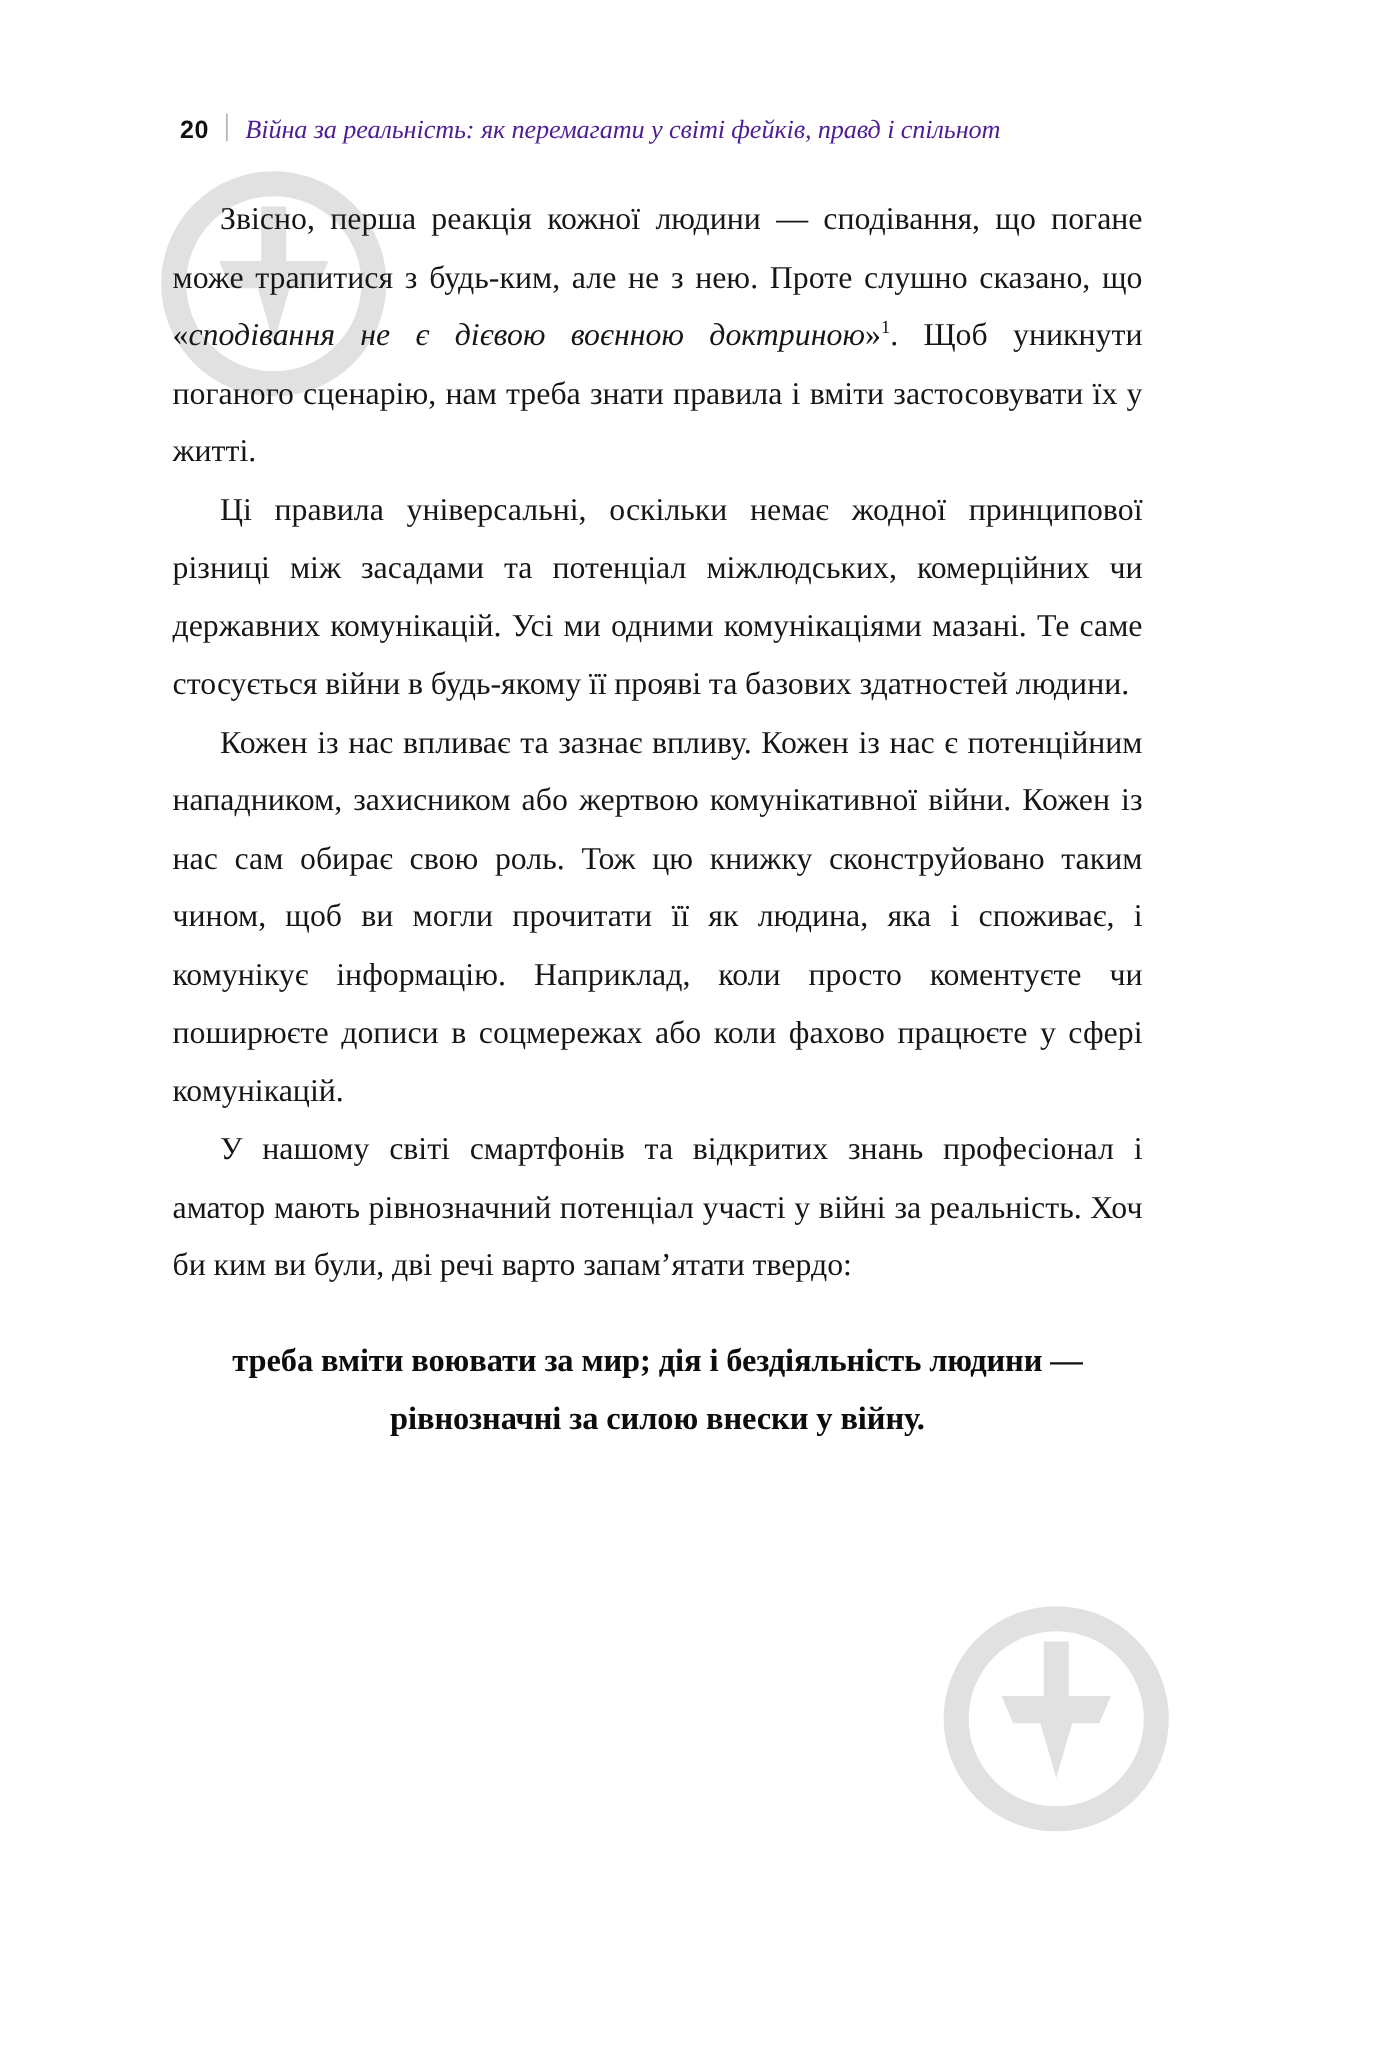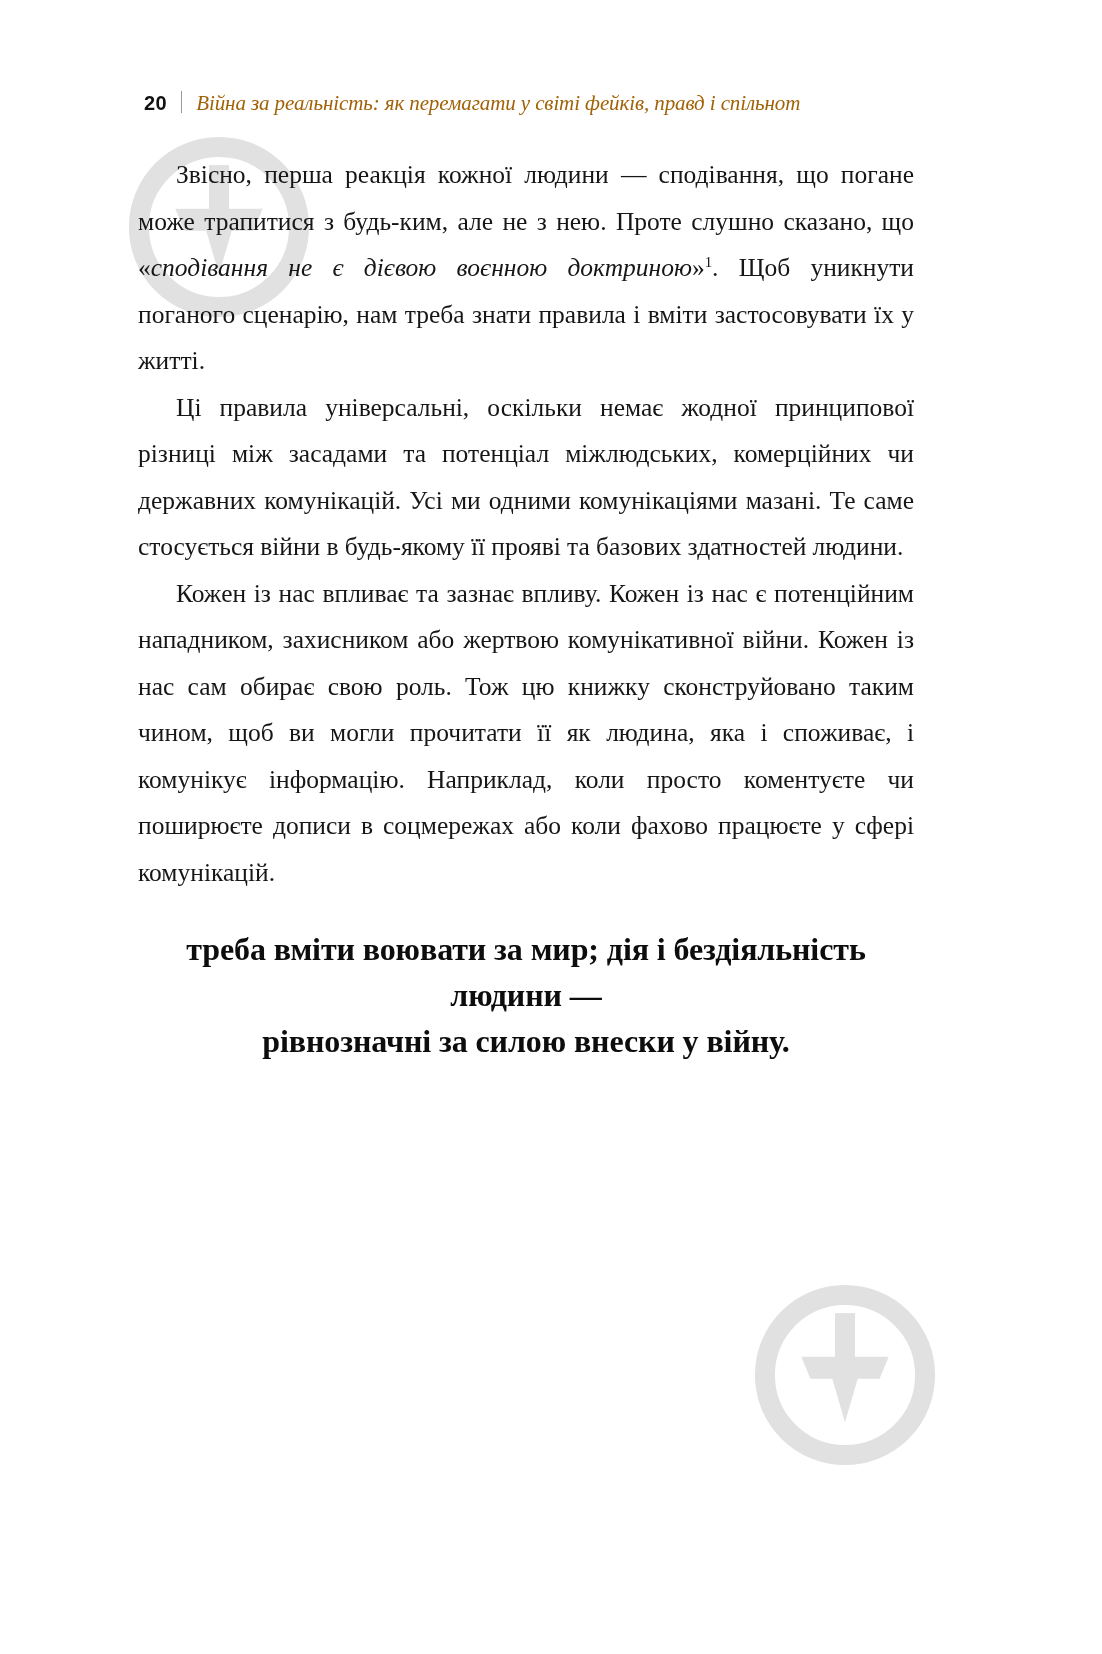--- a/index.html
+++ b/index.html
@@ -65,21 +65,21 @@
     height: 22px;
     background: #9a9a9a;
     margin: 0 14px;
     position: relative;
     top: 3px;
   }
   .head-title {
     font-family: "Liberation Serif", "DejaVu Serif", serif;
     font-style: italic;
     font-size: 21px;
-    color: #a16207;
+    color: #4c1d95;
     white-space: nowrap;
     letter-spacing: -0.1px;
   }
 
   
   .text-column {
     position: absolute;
     left: 138px;
     top: 152px;
     width: 776px;
@@ -105,21 +105,21 @@
   sup.footnote-ref {
     font-size: 0.58em;
     vertical-align: super;
     line-height: 0;
   }
 
   .pullquote {
     margin: 30px 0 0 0;
     text-align: center;
     font-weight: bold;
-    font-size: 32px;
+    font-size: 26px;
     line-height: 46px;
     color: #0d0d0d;
     letter-spacing: -0.1px;
   }
   .pullquote .pq-line { display: block; }
 </style>
 </head>
 <body>
 
 <div class="page">
@@ -149,20 +149,21 @@
   <div class="text-column">
 
 
 
     <p class="para"><span>Звісно, перша реакція кожної людини — сподівання, що погане може трапитися з будь-ким, але не з нею. Проте слушно сказано, що </span><span>«</span><em>сподівання не є дієвою воєнною доктриною</em><span>»</span><sup class="footnote-ref">1</sup><span>. Щоб уникнути поганого сценарію, нам треба знати правила і вміти застосовувати їх у житті.</span></p>
 
     <p class="para">Ці правила універсальні, оскільки немає жодної принципової різниці між засадами та потенціал міжлюдських, комерційних чи державних комунікацій. Усі ми одними комунікаціями мазані. Те саме стосується війни в будь-якому її прояві та базових здатностей людини.</p>
 
     <p class="para">Кожен із нас впливає та зазнає впливу. Кожен із нас є потенційним нападником, захисником або жертвою комунікативної війни. Кожен із нас сам обирає свою роль. Тож цю книжку сконструйовано таким чином, щоб ви могли прочитати її як людина, яка і споживає, і комунікує інформацію. Наприклад, коли просто коментуєте чи поширюєте дописи в соцмережах або коли фахово працюєте у сфері комунікацій.</p>
 
+    <p class="para">У нашому світі смартфонів та відкритих знань професіонал і аматор мають рівнозначний потенціал участі у війні за реальність. Хоч би ким ви були, дві речі варто запам’ятати твердо:</p>
 
     <div class="pullquote">
       <span class="pq-line">треба вміти воювати за мир; дія і бездіяльність людини —</span>
       <span class="pq-line">рівнозначні за силою внески у війну.</span>
     </div>
 
   </div>
 </div>
 
 </body></html>

